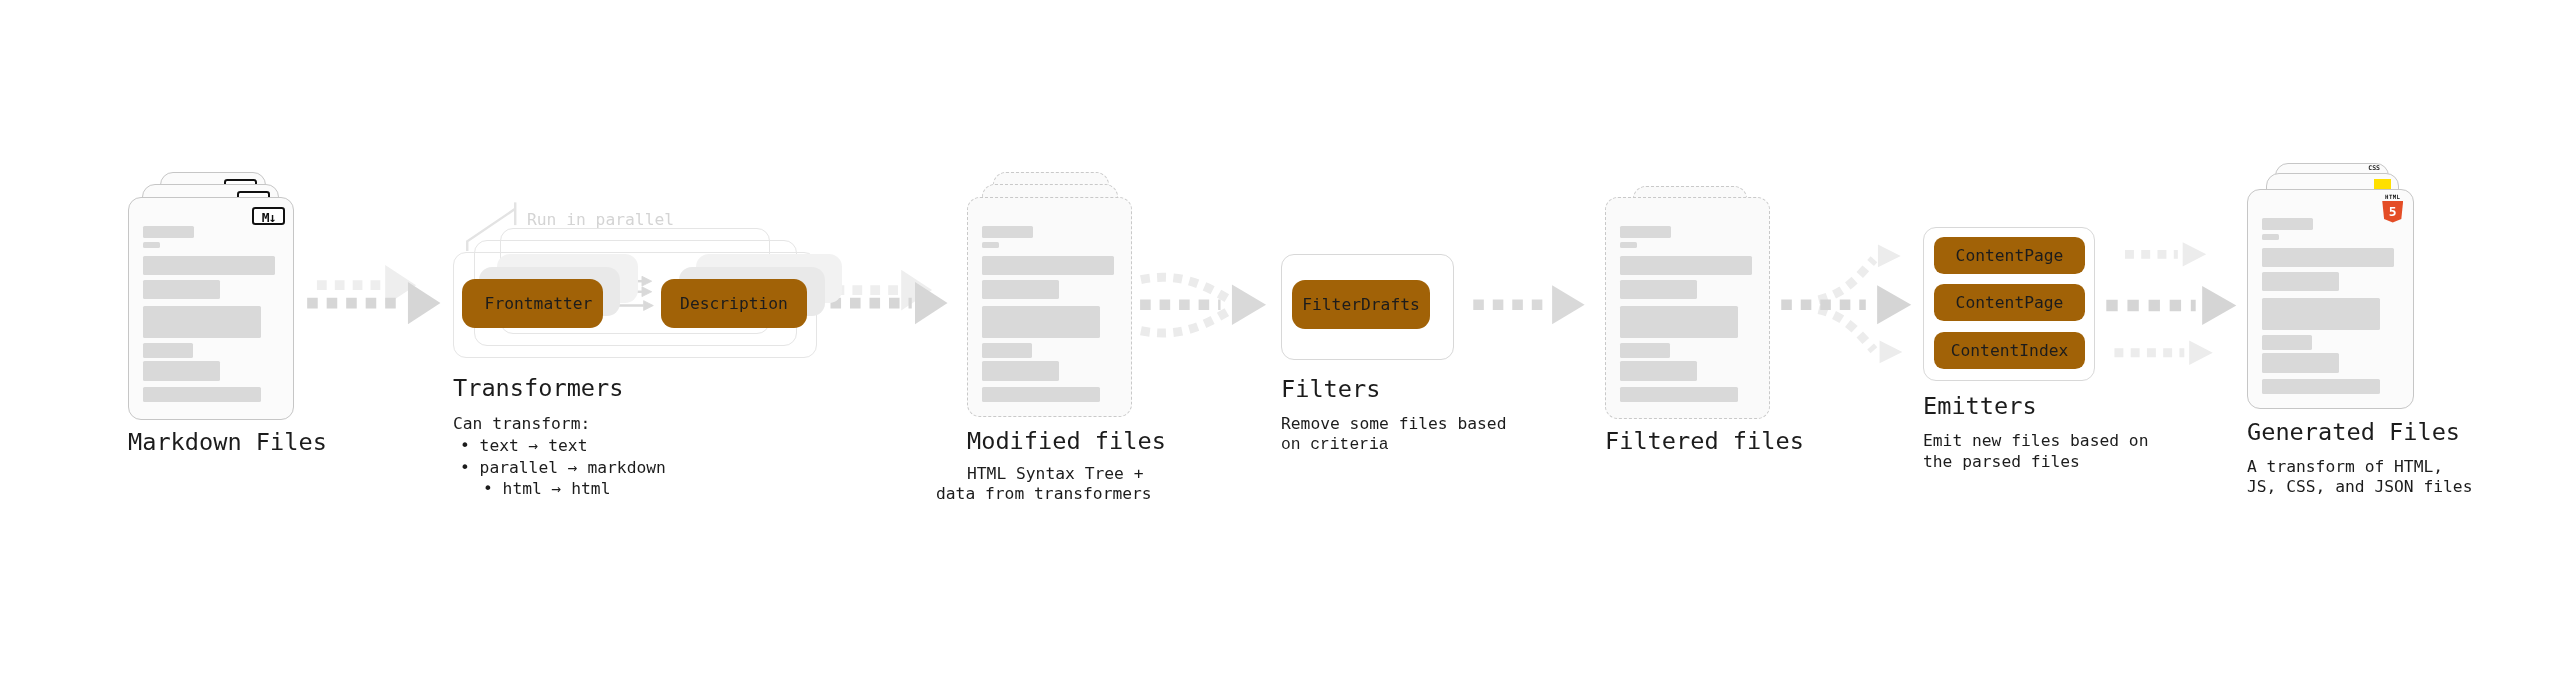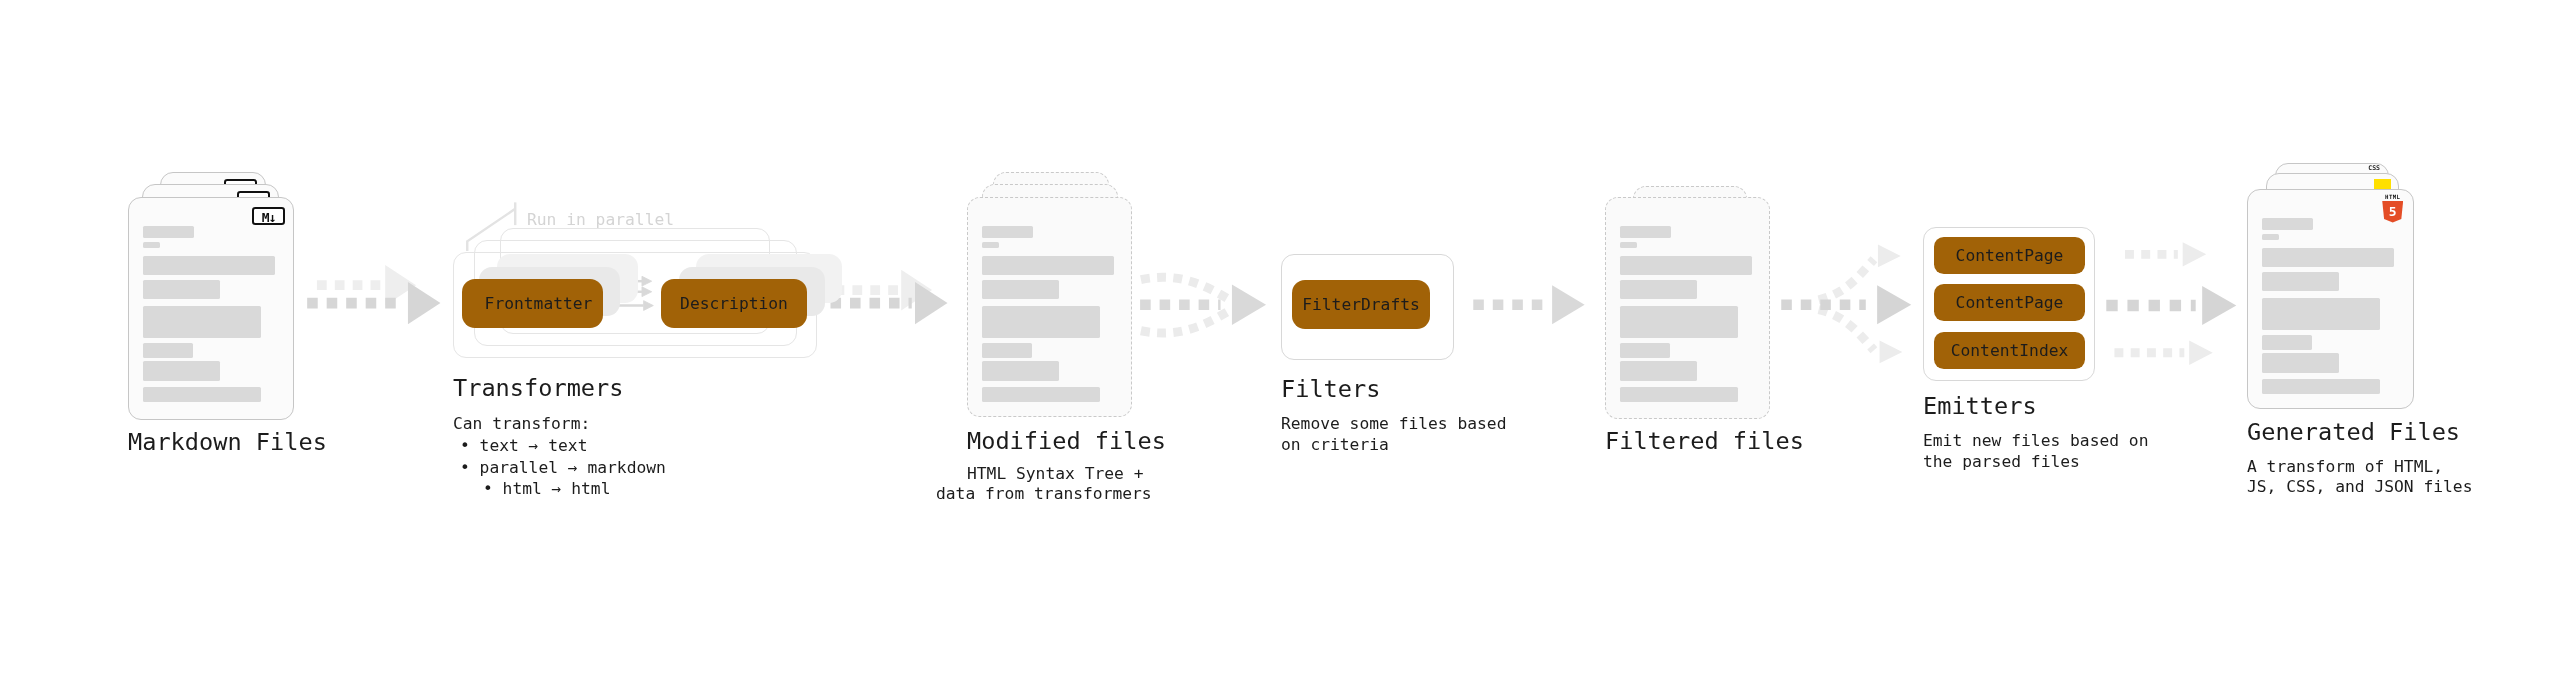--- a/index.html
+++ b/index.html
@@ -239,21 +239,21 @@
     <div class="stage-title" style="left:967px;top:427px;">Modified files</div>
     <div class="stage-desc" style="left:967px;top:464px;">HTML Syntax Tree +</div>
     <div class="stage-desc" style="left:936px;top:484px;">data from transformers</div>
   </div>
 
   <div>
     <div class="node-box" style="left:1281px;top:254px;width:173px;height:106px;"></div>
     <div class="pill" style="left:1292px;top:280px;width:138px;height:49px;">FilterDrafts</div>
     <div class="stage-title" style="left:1281px;top:375px;">Filters</div>
     <div class="stage-desc" style="left:1281px;top:414px;">Remove some files based</div>
-    <div class="stage-desc" style="left:1281px;top:435px;">on criteria</div>
+    <div class="stage-desc" style="left:1281px;top:435px;font-family:Liberation Mono, monospace;">on criteria</div>
   </div>
 
   <div>
     <div class="doc-card dashed" style="left:1633px;top:186px;width:114px;height:65px;"></div>
     <div class="doc-card dashed" style="left:1605px;top:197px;width:165px;height:222px;">
       <div class="card-bars">
           <div class="bar" style="left: 14px; top: 28.4px; width: 51px; height: 11.4px;"></div>
           <div class="bar" style="left: 14px; top: 44px; width: 17px; height: 5.7px;"></div>
           <div class="bar" style="left: 14px; top: 58px; width: 132px; height: 18.7px;"></div>
           <div class="bar" style="left: 14px; top: 82px; width: 77px; height: 18.7px;"></div>

